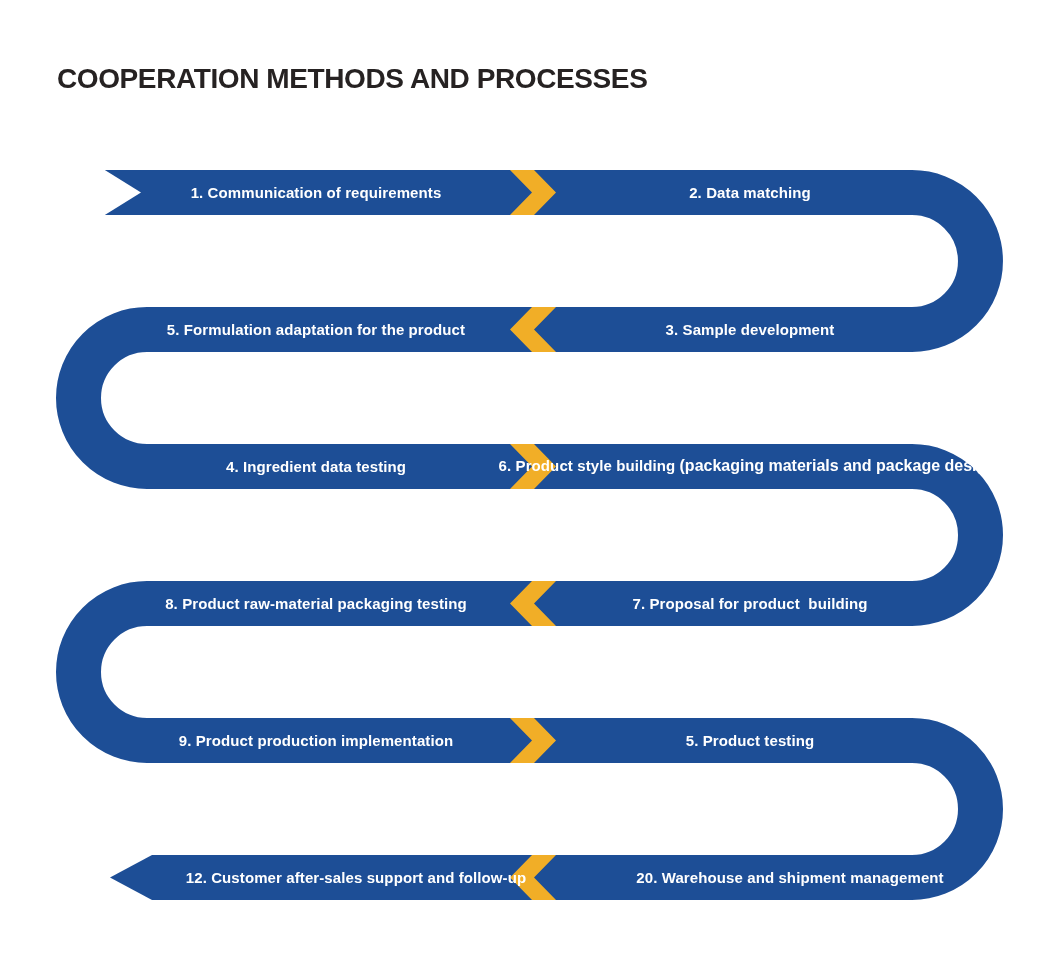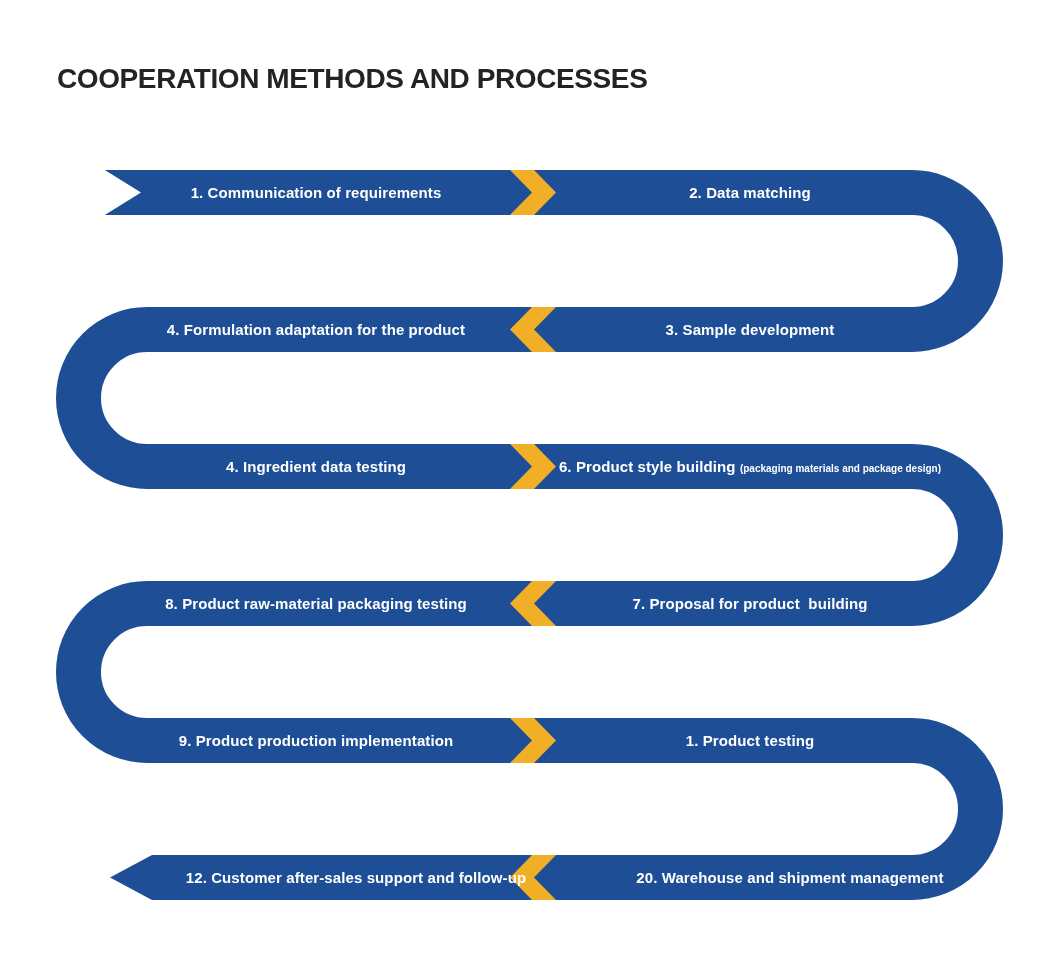--- a/index.html
+++ b/index.html
@@ -47,21 +47,21 @@
     position:absolute;
     transform:translate(-50%,-50%);
     color:var(--label);
     font-size:15px;
     font-weight:700;
     white-space:pre;
     letter-spacing:0.1px;
     text-align:left;
   }
   .step-label .note{
-    font-size:10px;
+    font-size:16px;
     font-weight:700;
     letter-spacing:0;
   }
   .col-left{ left:316px; }
   .col-right{ left:750px; }
   .r1{ top:192px; }
   .r2{ top:329px; }
   .r3{ top:466px; }
   .r4{ top:603px; }
   .r5{ top:740px; }
@@ -91,28 +91,28 @@
     <polygon class="chev" points="556,307 532,307 510,329.5 532,352 556,352 534,329.5"></polygon>
     <polygon class="chev" points="510,444 534,444 556,466.5 534,489 510,489 532,466.5"></polygon>
     <polygon class="chev" points="556,581 532,581 510,603.5 532,626 556,626 534,603.5"></polygon>
     <polygon class="chev" points="510,718 534,718 556,740.5 534,763 510,763 532,740.5"></polygon>
     <polygon class="chev" points="556,855 532,855 510,877.5 532,900 556,900 534,877.5"></polygon>
   </svg>
 
   <div class="step-label col-left r1">1. Communication of requirements</div>
   <div class="step-label col-right r1">2. Data matching</div>
 
-  <div class="step-label col-left r2">4. Formulation adaptation for the product</div>
+  <div class="step-label col-left r2">5. Formulation adaptation for the product</div>
   <div class="step-label col-right r2">3. Sample development</div>
 
   <div class="step-label col-left r3">4. Ingredient data testing</div>
   <div class="step-label col-right r3"><span>6. Product style building </span><span class="note">(packaging materials and package design)</span></div>
 
   <div class="step-label col-left r4">8. Product raw-material packaging testing</div>
   <div class="step-label col-right r4">7. Proposal for product  building</div>
 
   <div class="step-label col-left r5">9. Product production implementation</div>
-  <div class="step-label col-right r5">1. Product testing</div>
+  <div class="step-label col-right r5">5. Product testing</div>
 
   <div class="step-label col-left r6">12. Customer after-sales support and follow-up</div>
   <div class="step-label col-right r6">20. Warehouse and shipment management</div>
 
 </div>
 
 </body></html>

